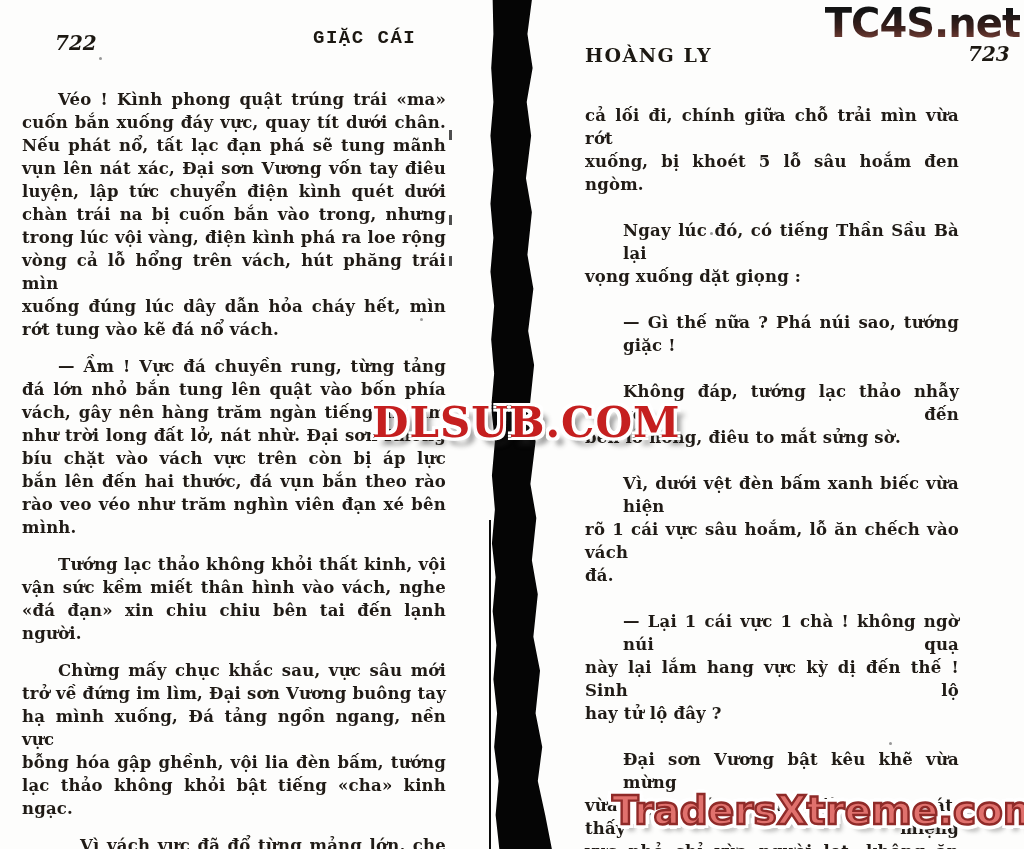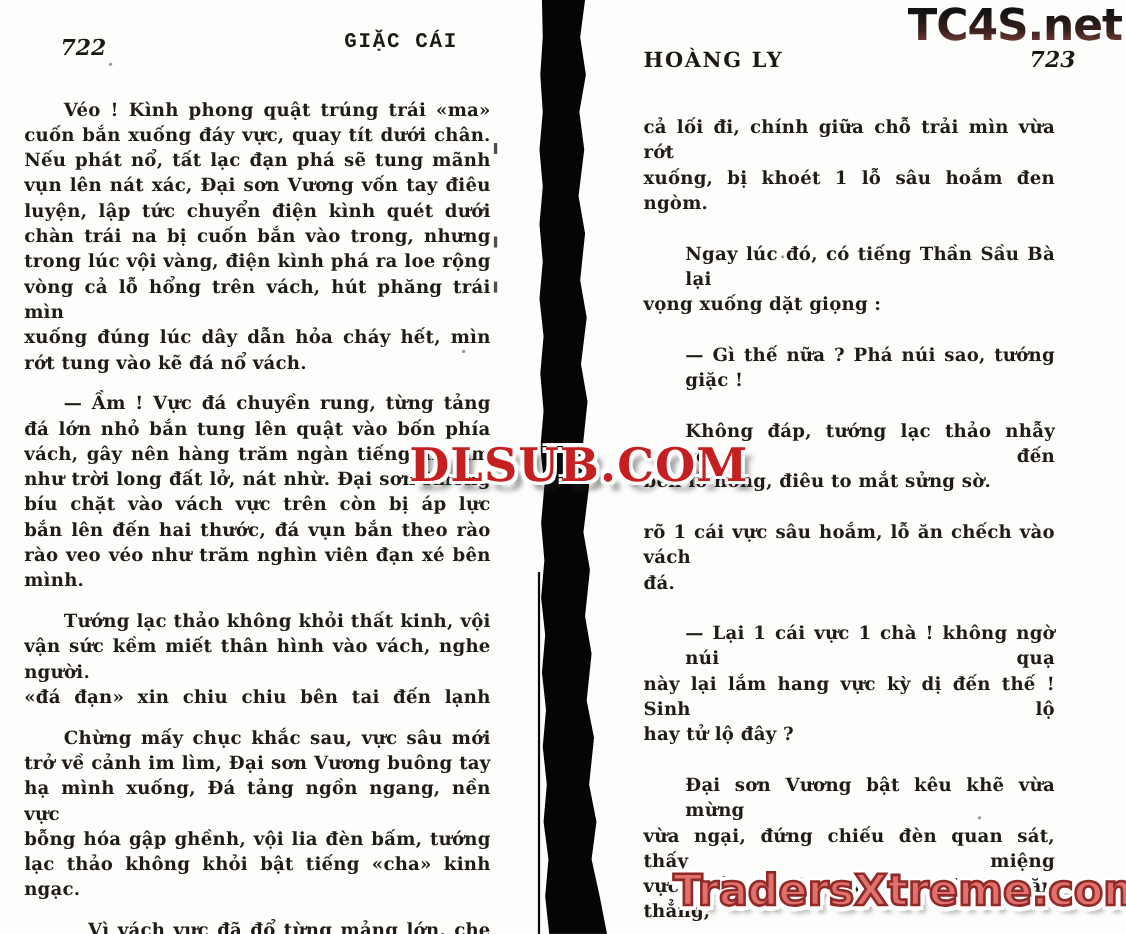--- a/index.html
+++ b/index.html
@@ -24,21 +24,21 @@
        font-weight:600;letter-spacing:.2px;}
   #left-col{left:22px;top:88px;width:424px;}
   #right-col{left:585px;top:104px;width:374px;}
   #left-col .para{margin-bottom:14px;}
   #right-col .para{margin-bottom:23px;}
   .line{text-align:justify;text-align-last:justify;}
   .line.last{text-align-last:left;}
 
   .pagenum{position:absolute;font-weight:bold;font-style:italic;font-size:20px;color:#1c1812;}
   #left-num{left:27px;top:31px;margin-left:28px;}
-  #right-num{left:936px;top:42px;}
+  #right-num{left:968px;top:42px;}
   .runhead{position:absolute;font-weight:bold;font-size:19px;letter-spacing:1.5px;color:#1c1812;}
   #left-title{left:313px;top:27px;font-family:Liberation Mono, monospace;}
   #right-title{left:585px;top:44px;}
 
   
   .wm-tc4s{
     position:absolute;right:4px;top:0px;
     font-family:"DejaVu Sans",sans-serif;font-weight:bold;font-size:40px;letter-spacing:-1px;
     background:linear-gradient(#141414 25%,#3a201c 60%,#8a4a40 95%);
     -webkit-background-clip:text;background-clip:text;color:transparent;
@@ -103,51 +103,52 @@
         <div class="line">vách, gây nên hàng trăm ngàn tiếng ầm ầm</div>
         <div class="line">như trời long đất lở, nát nhừ. Đại sơn Không</div>
         <div class="line">bíu chặt vào vách vực trên còn bị áp lực</div>
         <div class="line">bắn lên đến hai thước, đá vụn bắn theo rào</div>
         <div class="line">rào veo véo như trăm nghìn viên đạn xé bên</div>
         <div class="line last">mình.</div>
       </div>
       <div class="para">
         <div class="line" style="padding-left: 36px;">Tướng lạc thảo không khỏi thất kinh, vội</div>
         <div class="line">vận sức kềm miết thân hình vào vách, nghe</div>
+        <div class="line">«đá đạn» xin chiu chiu bên tai đến lạnh</div>
         <div class="line last">người.</div>
-        <div class="line">«đá đạn» xin chiu chiu bên tai đến lạnh</div>
       </div>
       <div class="para">
         <div class="line" style="padding-left: 36px;">Chừng mấy chục khắc sau, vực sâu mới</div>
-        <div class="line">trở về cảnh im lìm, Đại sơn Vương buông tay</div>
+        <div class="line">trở về đứng im lìm, Đại sơn Vương buông tay</div>
         <div class="line">hạ mình xuống, Đá tảng ngồn ngang, nền vực</div>
         <div class="line">bỗng hóa gập ghềnh, vội lia đèn bấm, tướng</div>
         <div class="line last">lạc thảo không khỏi bật tiếng «cha» kinh ngạc.</div>
       </div>
       <div class="para">
         <div class="line last" style="padding-left: 58px;">Vì vách vực đã đổ từng mảng lớn, che mất</div>
       </div>
     </div>
   <div class="col" id="right-col">
       <div class="para">
         <div class="line">cả lối đi, chính giữa chỗ trải mìn  vừa  rớt</div>
-        <div class="line last">xuống, bị khoét 1  lỗ sâu hoắm đen ngòm.</div>
+        <div class="line last">xuống, bị khoét 5  lỗ sâu hoắm đen ngòm.</div>
       </div>
       <div class="para">
         <div class="line" style="padding-left: 38px;">Ngay lúc đó, có tiếng Thần  Sầu  Bà  lại</div>
         <div class="line last">vọng xuống dặt giọng :</div>
       </div>
       <div class="para">
         <div class="line last" style="padding-left: 38px;">— Gì thế nữa ? Phá  núi sao, tướng giặc !</div>
       </div>
       <div class="para">
         <div class="line" style="padding-left: 38px;">Không đáp, tướng lạc thảo nhẫy vèo  đến</div>
         <div class="line last">bên lỗ hổng, điêu to mắt sửng sờ.</div>
       </div>
       <div class="para">
+        <div class="line" style="padding-left: 38px;">Vì, dưới vệt đèn bấm xanh biếc vừa hiện</div>
         <div class="line">rõ 1 cái vực sâu hoắm, lỗ ăn chếch vào  vách</div>
         <div class="line last">đá.</div>
       </div>
       <div class="para">
         <div class="line" style="padding-left: 38px;">— Lại 1 cái vực 1 chà ! không ngờ núi quạ</div>
         <div class="line">này lại lắm hang vực kỳ  dị  đến  thế ! Sinh lộ</div>
         <div class="line last">hay tử lộ đây ?</div>
       </div>
       <div class="para">
         <div class="line" style="padding-left: 38px;">Đại sơn Vương bật kêu  khẽ  vừa  mừng</div>

